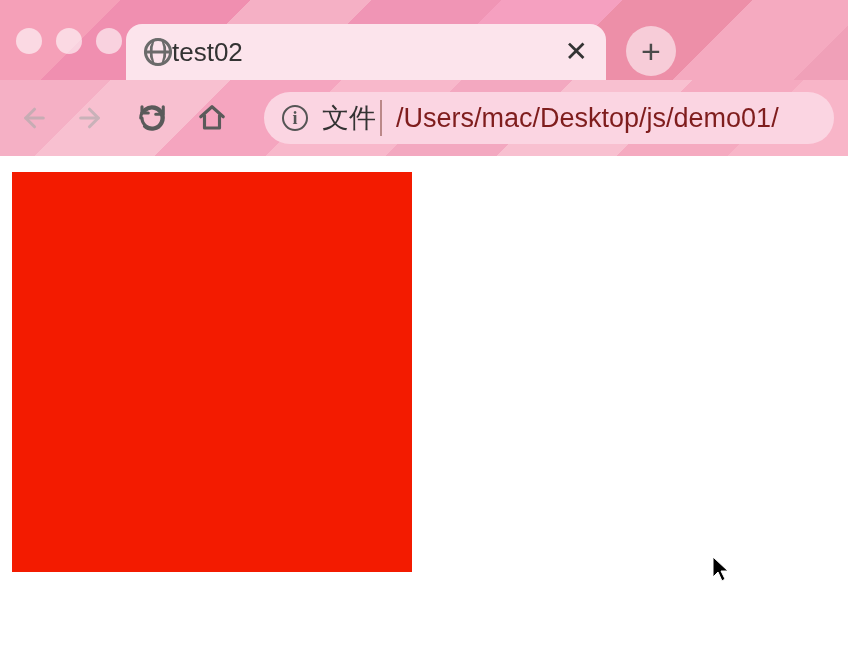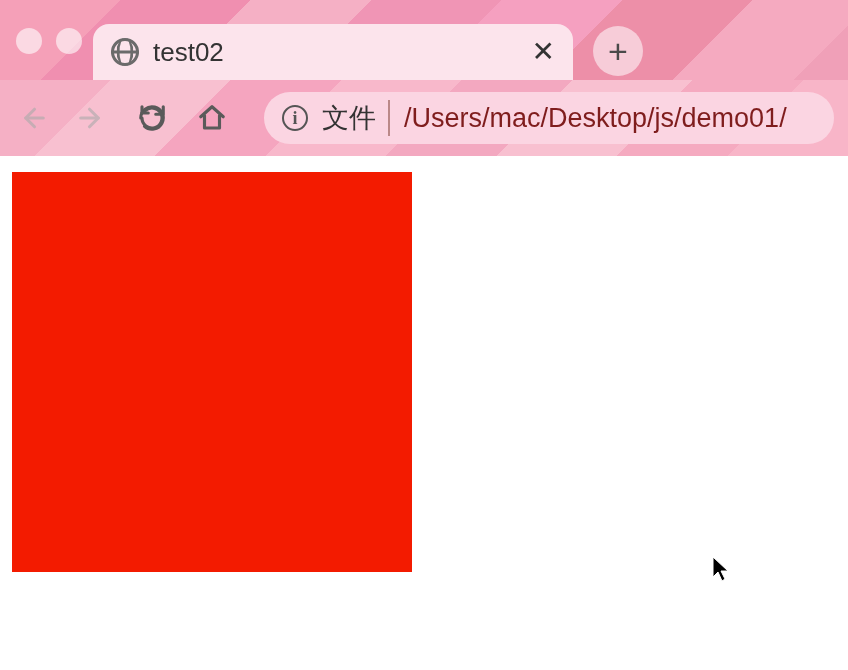--- a/index.html
+++ b/index.html
@@ -33,29 +33,28 @@
       display: flex;
       gap: 14px;
     }
     .window-dot {
       width: 26px;
       height: 26px;
       border-radius: 50%;
       background: rgba(255,255,255,0.6);
     }
     .tab {
-      margin-left: 83px;
+      margin-left: 116px;
       background: #fce4ec;
       height: 56px;
       min-width: 480px;
       border-radius: 16px 16px 0 0;
       display: flex;
       align-items: center;
       padding: 0 18px;
-      gap: 14px;
       color: #333;
       font-size: 26px;
       position: relative;
     }
     .tab .favicon {
       width: 28px;
       height: 28px;
       border-radius: 50%;
       border: 3px solid #6b6b6b;
       position: relative;
@@ -138,21 +137,21 @@
     .address-bar .info-icon {
       width: 26px; height: 26px;
       border: 2.5px solid #555; border-radius: 50%;
       display: flex; align-items: center; justify-content: center;
       font-size: 18px; font-weight: bold; color: #555;
       font-family: Georgia, serif;
       flex-shrink: 0;
     }
     .address-bar .protocol {
       font-size: 27px; color: #333;
-      padding-right: 12px;
+      padding-right: 4px;
       border-right: 2px solid #b88;
     }
     .address-bar .path {
       font-size: 27px; color: #7f1d1d;
       white-space: nowrap; overflow: hidden;
     }
     .viewport {
       background: #fff;
       padding: 16px 12px;
       height: calc(670px - 156px);

